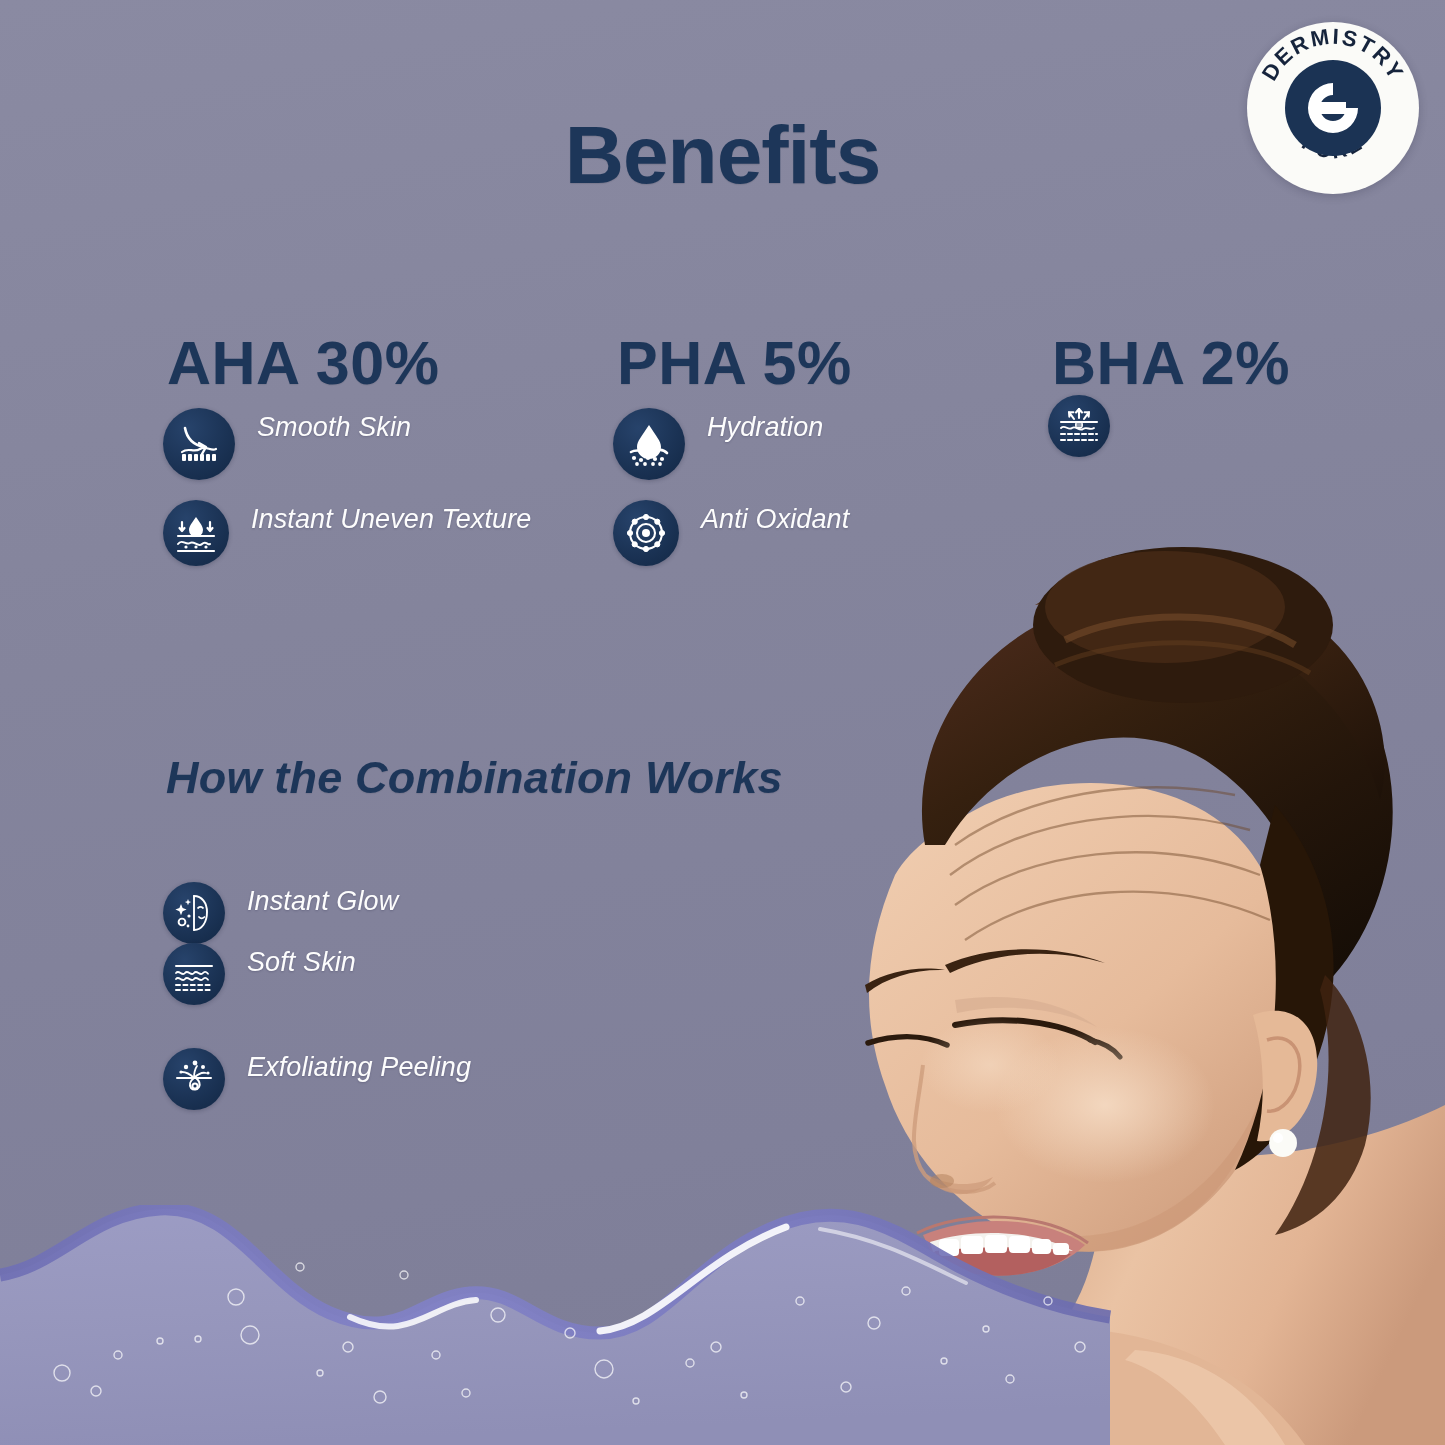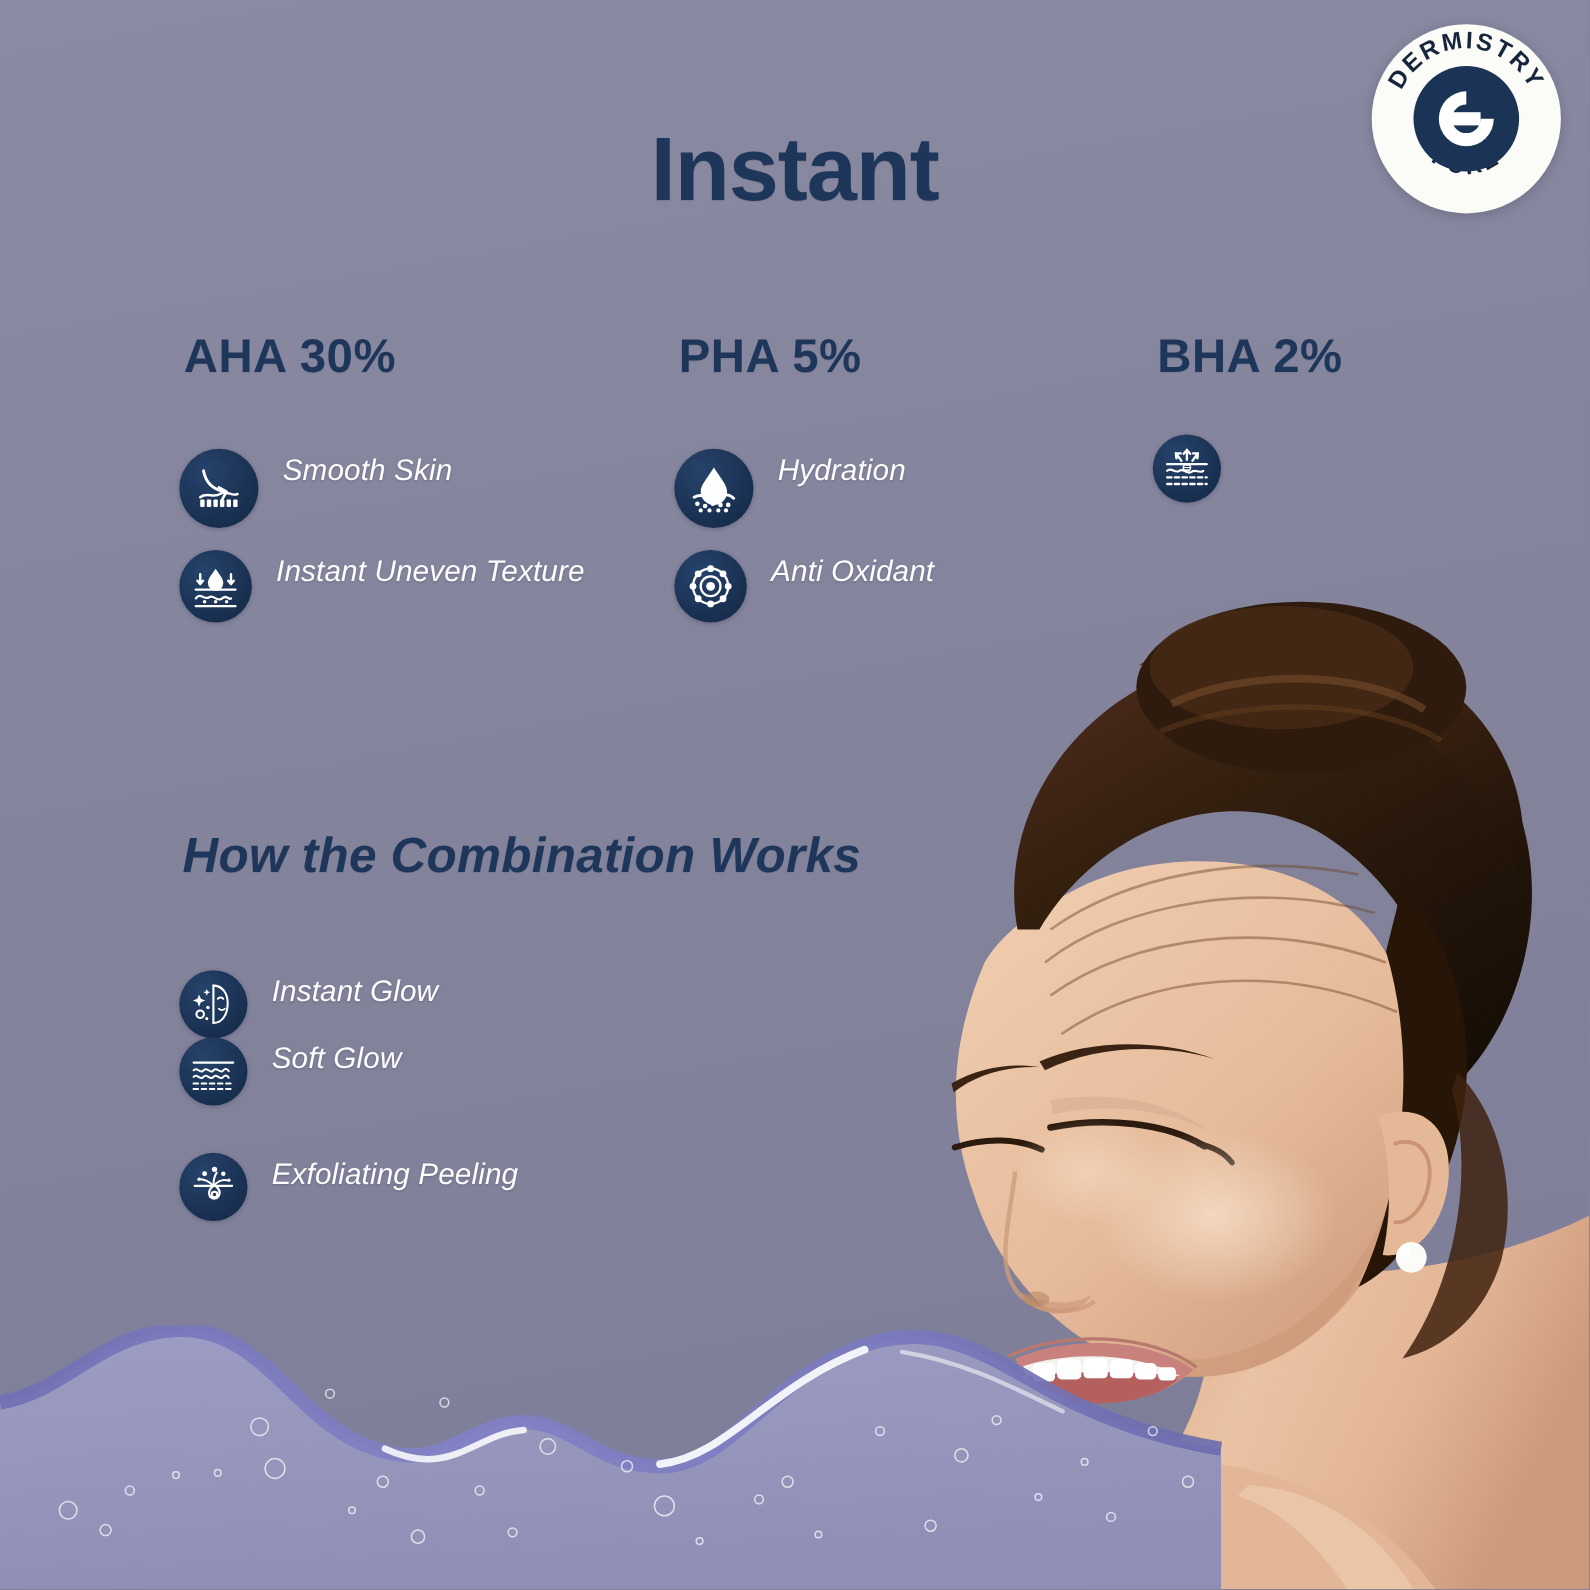--- a/index.html
+++ b/index.html
@@ -29,23 +29,24 @@
   .logo-ring-text{position:absolute;inset:0;}
 
   
   .benefits-title{
     position:absolute;top:108px;left:0;width:1445px;text-align:center;
     font-size:82px;font-weight:700;letter-spacing:-1px;color:#1d3659;
     text-shadow:0 1px 1px rgba(0,0,0,.10);
   }
 
   .col-head{
-    position:absolute;font-size:43px;font-weight:800;color:#1d3659;
+    position:absolute;font-size:61px;font-weight:800;color:#1d3659;
     letter-spacing:.5px;white-space:nowrap;
     text-shadow:0 1px 1px rgba(0,0,0,.08);
+    margin-top:28px;
   }
   #h-aha{left:167px;top:300px;}
   #h-pha{left:617px;top:300px;}
   #h-bha{left:1052px;top:300px;}
 
   .combo-head{
     position:absolute;left:166px;top:752px;
     font-size:45px;font-weight:800;color:#1d3659;letter-spacing:.2px;
     white-space:nowrap;z-index:6;
     text-shadow:0 1px 1px rgba(0,0,0,.08);
@@ -262,21 +263,21 @@
         <textPath href="#arcBot" startOffset="50%" text-anchor="middle" side="right">PURE</textPath>
       </text>
     </svg>
     <div class="logo-inner"></div>
     <svg class="logo-d" width="66" height="66" viewBox="0 0 66 66">
       <path d="M58 33 A25 25 0 1 1 33 8 L33 20 A13 13 0 1 0 46 33 Z" fill="#ffffff"></path>
       <rect x="14" y="27" width="32" height="12" fill="#ffffff"></rect>
     </svg>
   </div>
 
-  <div class="benefits-title">Instant</div>
+  <div class="benefits-title">Benefits</div>
 
   <div class="col-head" id="h-aha">AHA 30%</div>
   <div class="col-head" id="h-pha">PHA 5%</div>
   <div class="col-head" id="h-bha">BHA 2%</div>
 
   <div class="row" id="r-smooth">
     <div class="badge b72">
       <svg width="46" height="46" viewBox="0 0 46 46" fill="none" stroke="#ffffff" stroke-width="2.6" stroke-linecap="round">
         <path d="M9 7 C11 18 18 24 28 26"></path>
         <path d="M30 26 l-7 -4 M30 26 l-4 7" stroke-width="2.4"></path>
@@ -399,21 +400,21 @@
       <svg width="42" height="42" viewBox="0 0 42 42" fill="none" stroke="#ffffff" stroke-width="2" stroke-linecap="round">
         <path d="M3 13 h36"></path>
         <path d="M3 20 c3 -4 6 4 9 0 c3 -4 6 4 9 0 c3 -4 6 4 9 0 c2 -2.5 4 -0.5 5 0.8" stroke-width="1.8"></path>
         <path d="M3 26 c3 -4 6 4 9 0 c3 -4 6 4 9 0 c3 -4 6 4 9 0 c2 -2.5 4 -0.5 5 0.8" stroke-width="1.8"></path>
         <g stroke-dasharray="4 3.4">
           <path d="M3 32 h36"></path>
           <path d="M3 37 h36"></path>
         </g>
       </svg>
     </div>
-    <div class="row-label">Soft Glow</div>
+    <div class="row-label">Soft Skin</div>
   </div>
 
   <div class="row" id="r-peel">
     <div class="badge b62">
       <svg width="42" height="42" viewBox="0 0 42 42" fill="none" stroke="#ffffff" stroke-width="2" stroke-linecap="round">
         <path d="M4 20 h34"></path>
         <path d="M21 20 c-4 3 -5 7 -3 10 a5 5 0 0 0 8 -1 c1.5 -3 0.5 -6 -3 -9 Z"></path>
         <path d="M21 20 c-4 -4 -8 -6 -12 -6" stroke-width="1.8"></path>
         <path d="M21 20 c4 -4 8 -6 12 -5" stroke-width="1.8"></path>
         <path d="M21 20 c0 -5 1 -9 3 -12" stroke-width="1.8"></path>

